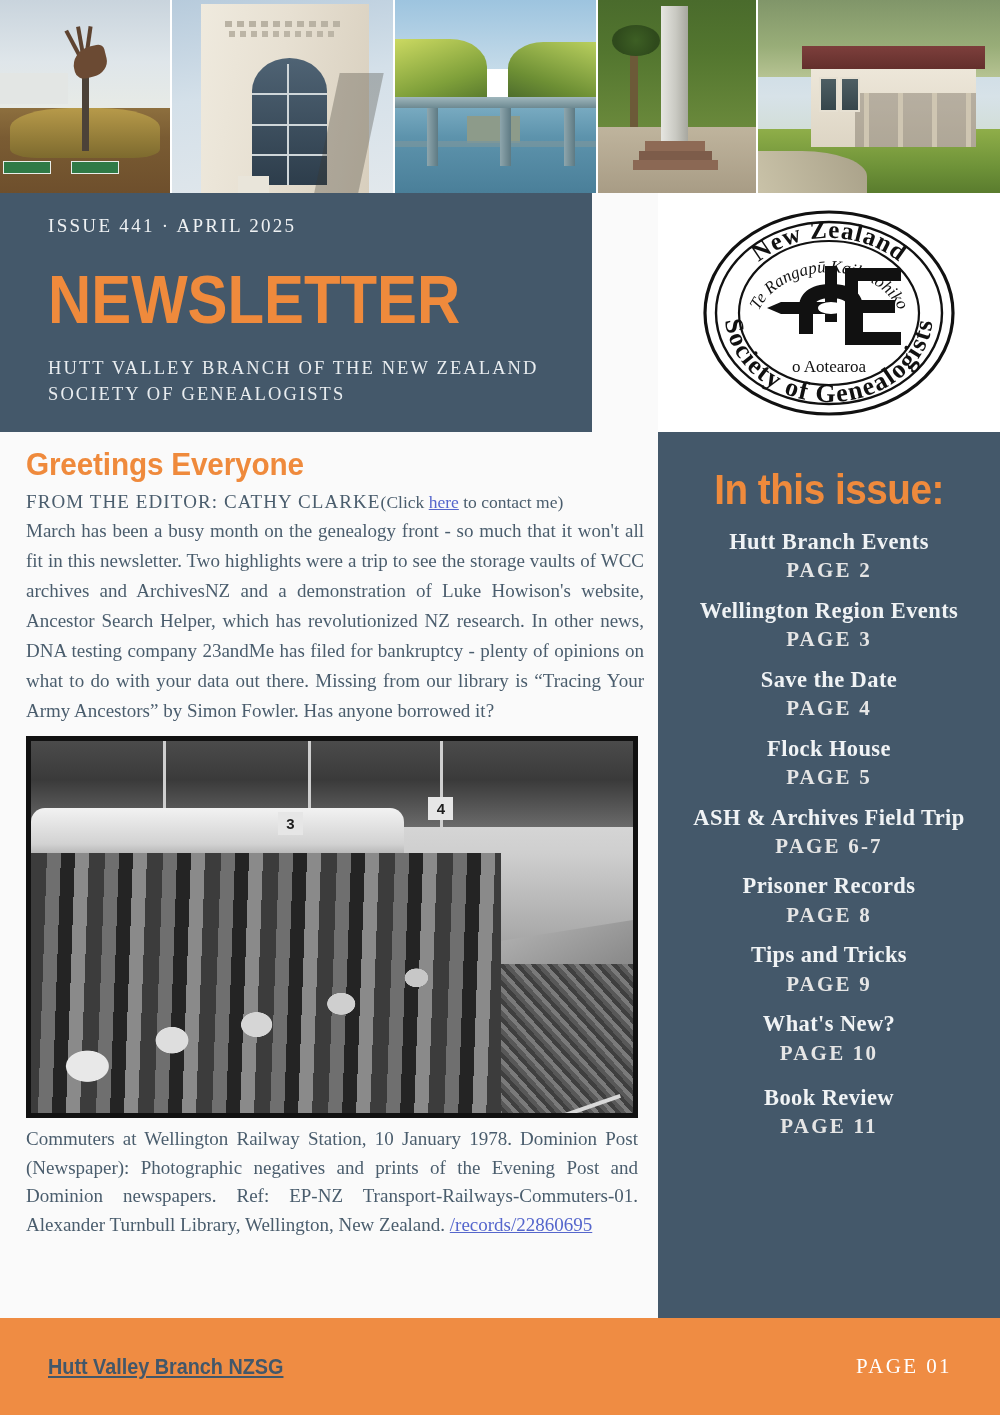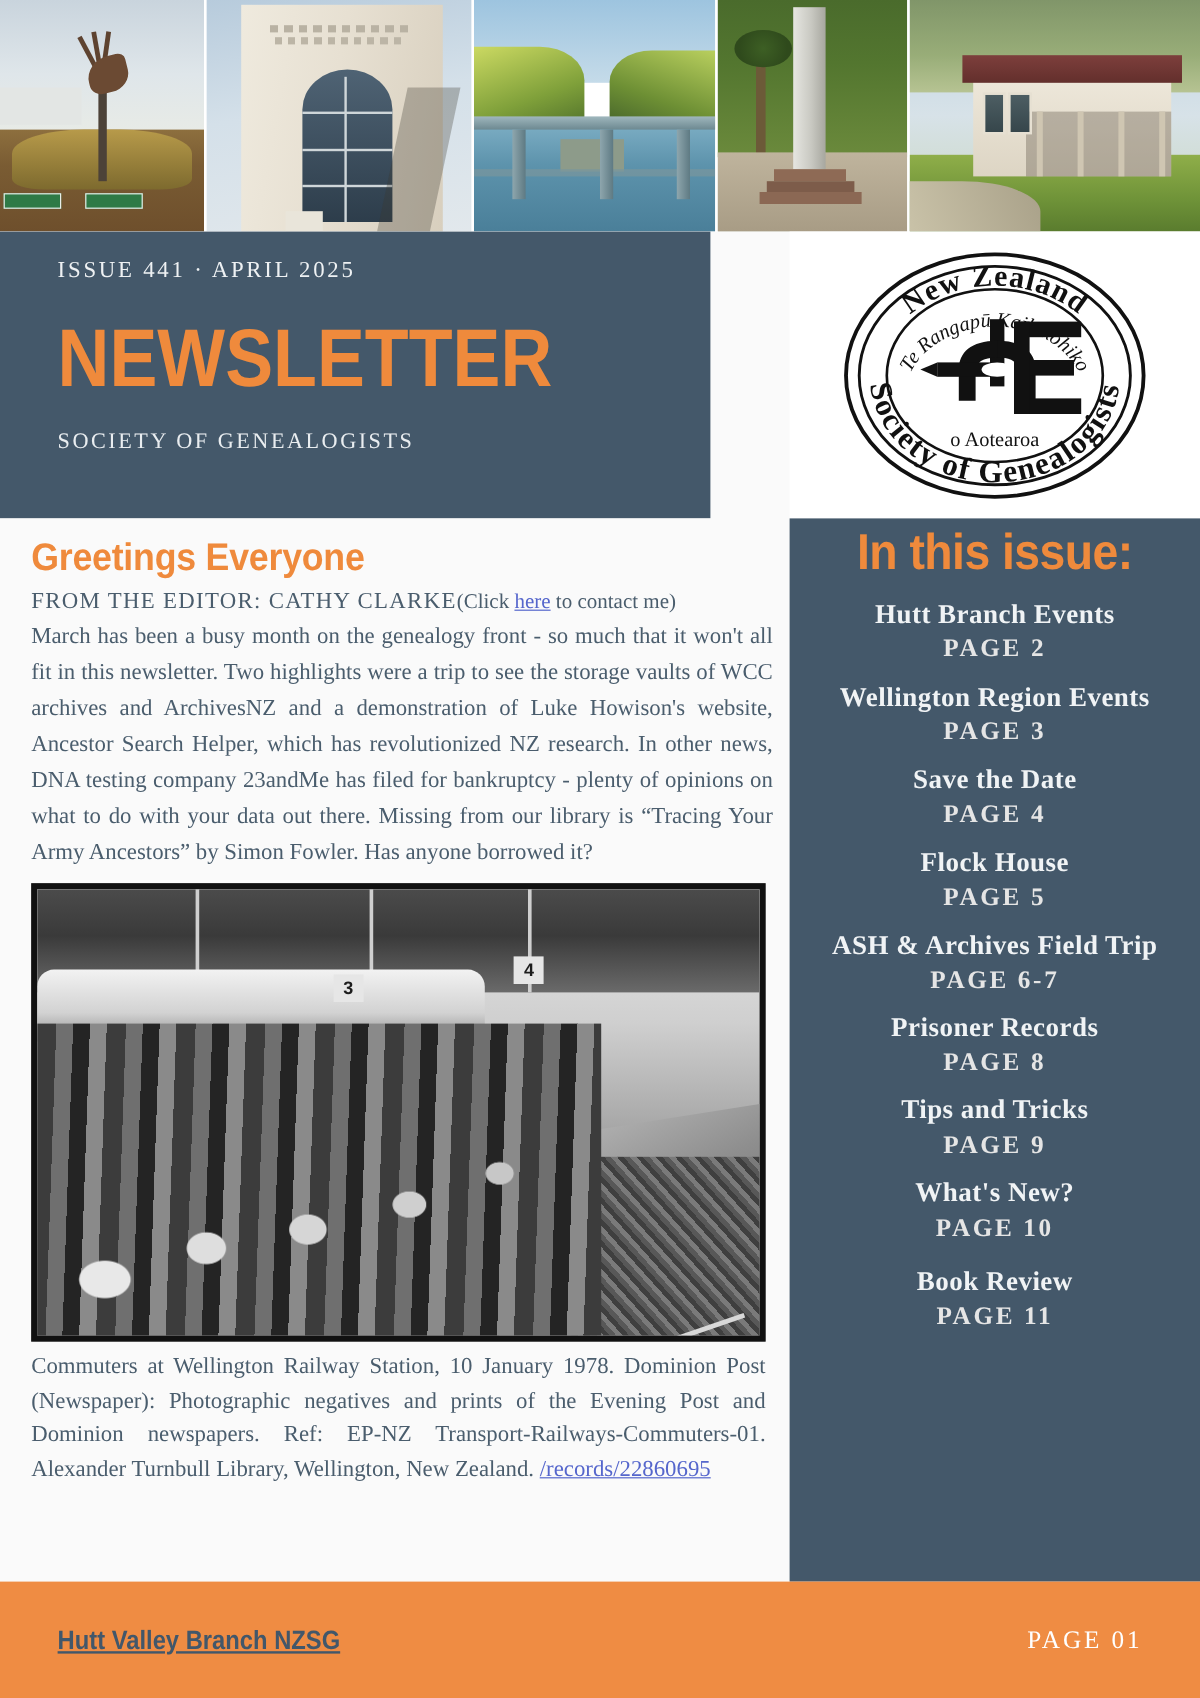--- a/index.html
+++ b/index.html
@@ -182,21 +182,21 @@
     justify-content: center;
   }
   .logo-svg { width: 268px; height: 214px; }
 
   
   .sidebar {
     position: absolute;
     left: 658px; top: 432px;
     width: 342px; height: 886px;
     background: #44586a;
-    padding-top: 4px;
+    padding-top: 34px;
     text-align: center;
   }
   .sidebar-title {
     font-family: "Liberation Sans", sans-serif;
     font-size: 42px;
     font-weight: 700;
     color: #ef8a3c;
     letter-spacing: -.5px;
     transform: scaleX(.92);
     margin-bottom: 14px;
@@ -412,20 +412,21 @@
       <div class="window w1"></div>
       <div class="window w2"></div>
       <div class="path"></div>
     </div>
   </div>
 
   <div class="masthead">
     <div class="issue-line">ISSUE 441  ·  APRIL 2025</div>
     <div class="newsletter-title">NEWSLETTER</div>
     <div class="org-line">
+      <div>HUTT VALLEY BRANCH OF THE NEW ZEALAND</div>
       <div>SOCIETY OF GENEALOGISTS</div>
     </div>
   </div>
 
   <div class="logo-panel">
     <svg class="logo-svg" viewBox="0 0 268 214">
       <defs>
         <path id="arcTop" d="M 34,116 A 100,84 0 0 1 234,116" fill="none"></path>
         <path id="arcBot" d="M 30,108 A 104,88 0 0 0 238,108" fill="none"></path>
         <path id="arcTopIn" d="M 60,114 A 76,62 0 0 1 208,114" fill="none"></path>

